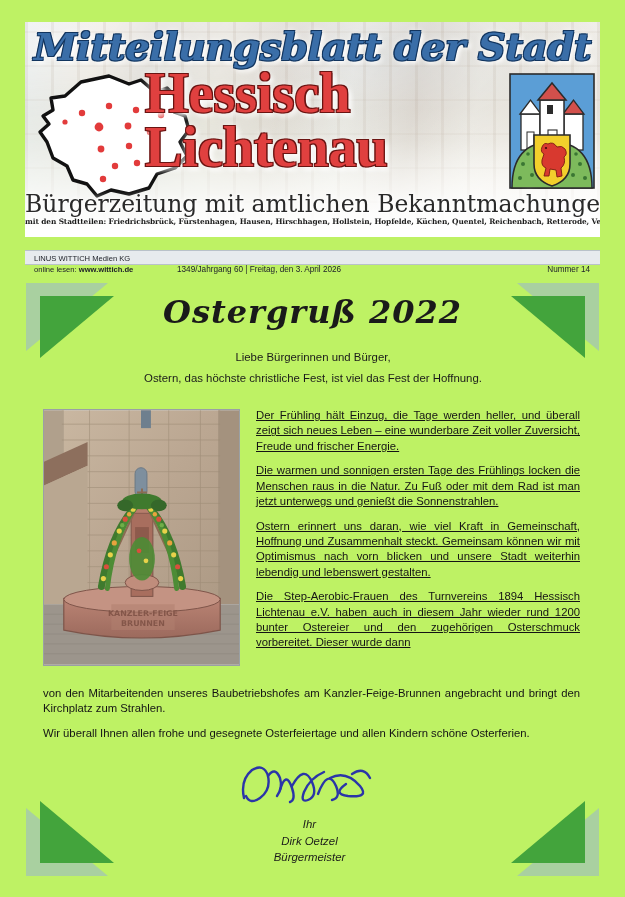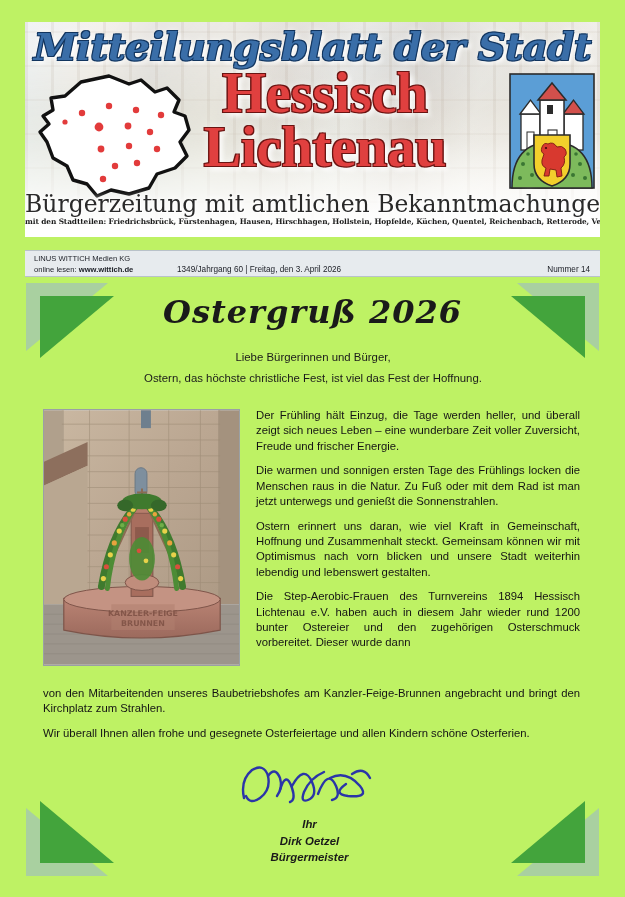--- a/index.html
+++ b/index.html
@@ -88,21 +88,20 @@
     width: 165px;
     height: 135px;
   }
   .mh-map svg { width: 100%; height: 100%; display: block; }
 
   .mh-name {
     position: absolute;
     left: 120px;
     top: 45px;
     width: 360px;
-    text-align: center;
     font-family: "Liberation Serif", serif;
     font-weight: bold;
     font-size: 56px;
     line-height: 0.96;
     color: #e0403f;
     text-shadow:
       1.3px 1.3px 0 #6b1412, -1.2px -1.2px 0 #6b1412,
       1.3px -1.2px 0 #6b1412, -1.2px 1.3px 0 #6b1412,
       0 0 9px rgba(255,255,255,.95), 4px 4px 5px rgba(255,255,255,.85);
     white-space: nowrap;
@@ -143,21 +142,21 @@
     color: #1d1d1d;
     white-space: nowrap;
   }
 
   
   .infobar {
     position: absolute;
     left: 25px;
     top: 250px;
     width: 575px;
-    height: 27px;
+    height: 15px;
     background: #e7ebee;
     border-top: 1px solid #b9c2c9;
     border-bottom: 1px solid #b9c2c9;
     box-sizing: border-box;
   }
   .infobar .publisher {
     position: absolute;
     left: 9px;
     top: 3px;
     font-size: 7.6px;
@@ -247,39 +246,38 @@
 
   .col-right {
     position: absolute;
     left: 256px; top: 408px;
     width: 324px;
     font-size: 11.3px;
     line-height: 15.3px;
     color: #141414;
     text-align: justify;
   }
-  .col-right p { margin: 0 0 9.5px 0; }
+  .col-right p { margin: 0 0 9.5px 0; text-decoration: underline; }
 
   .full-width {
     position: absolute;
     left: 43px; top: 686px;
     width: 537px;
     font-size: 11.3px;
     line-height: 15.3px;
     color: #141414;
     text-align: justify;
   }
   .full-width p { margin: 0 0 9.5px 0; }
 
   .signature {
     position: absolute;
     left: 0; top: 760px;
     width: 619px;
     text-align: center;
-    font-weight: bold;
   }
   .sig-mark {
     width: 180px;
     height: 52px;
     margin: 0 auto;
   }
   .sig-mark svg { display: block; width: 100%; height: 100%; }
   .sig-lines {
     margin-top: 4px;
     font-style: italic;
@@ -388,21 +386,21 @@
   </div>
   <div class="corner corner-bl">
     <span class="tri pale"></span>
     <span class="tri dark"></span>
   </div>
   <div class="corner corner-br">
     <span class="tri pale"></span>
     <span class="tri dark"></span>
   </div>
 
-  <div class="article-title">Ostergruß 2026</div>
+  <div class="article-title">Ostergruß 2022</div>
   <div class="salutation">Liebe Bürgerinnen und Bürger,</div>
   <div class="lead">Ostern, das höchste christliche Fest, ist viel das Fest der Hoffnung.</div>
 
   <div class="photo">
     <svg viewBox="0 0 197 257" xmlns="http://www.w3.org/2000/svg">
       <defs>
         <linearGradient id="sky" x1="0" y1="0" x2="0" y2="1">
           <stop offset="0%" stop-color="#cfd9e2"></stop>
             <stop offset="100%" stop-color="#e7ecef"></stop>
         </linearGradient>

